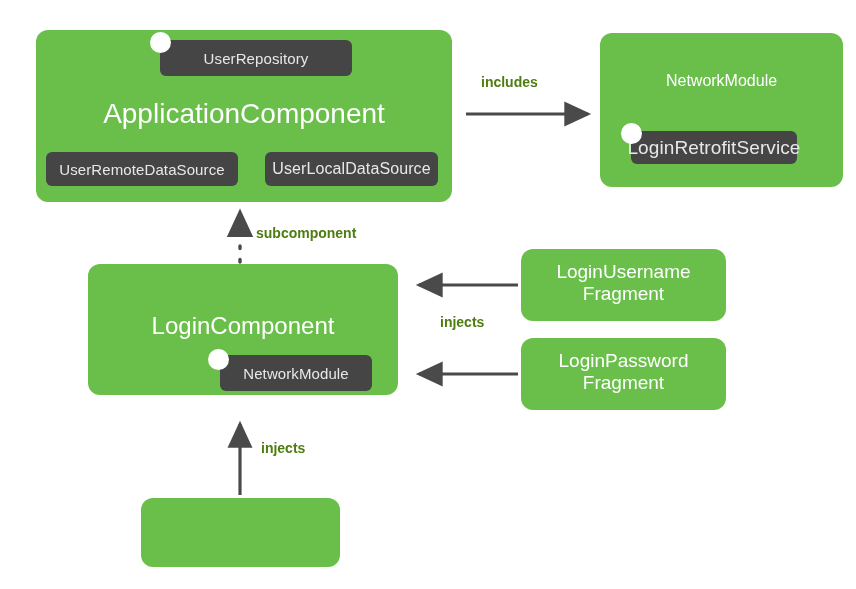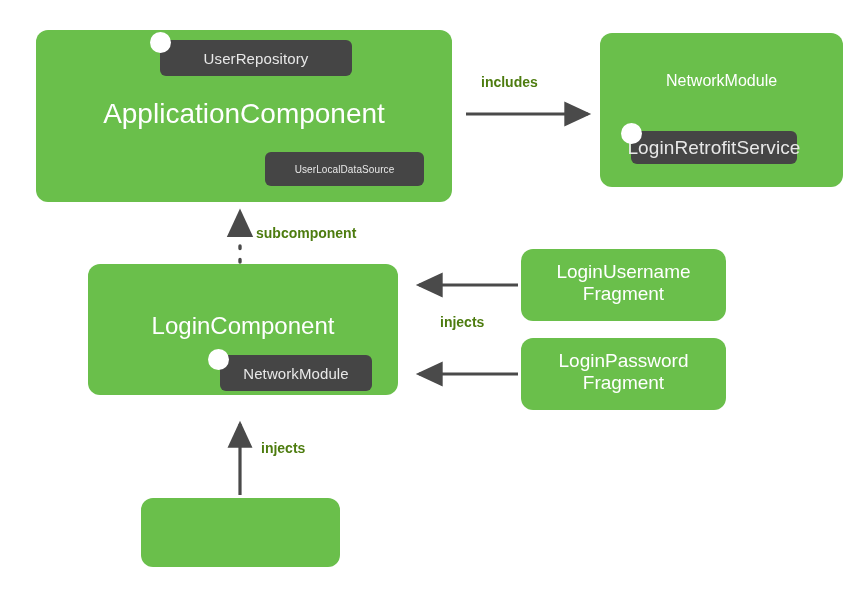--- a/index.html
+++ b/index.html
@@ -95,22 +95,23 @@
   <div class="edge-label" style="left:256px;top:225px;">subcomponent</div>
   <div class="edge-label" style="left:440px;top:314px;">injects</div>
   <div class="edge-label" style="left:261px;top:440px;">injects</div>
 
   <div class="node green" style="left:36px;top:30px;width:416px;height:172px;"></div>
   <div class="comp-title" style="left:36px;top:97px;width:416px;font-size:28px;">ApplicationComponent</div>
 
   <div class="chip" style="left:160px;top:40px;width:192px;height:36px;font-size:15px;">UserRepository</div>
   <div class="dot" style="left:150px;top:32px;"></div>
 
+  <div class="chip" style="left:46px;top:152px;width:192px;height:34px;font-size:15px;">UserRemoteDataSource</div>
 
-  <div class="chip" style="left:265px;top:152px;width:159px;height:34px;font-size:10px;">UserLocalDataSource</div>
+  <div class="chip" style="left:265px;top:152px;width:173px;height:34px;font-size:16px;">UserLocalDataSource</div>
 
   <div class="node green" style="left:600px;top:33px;width:243px;height:154px;"></div>
   <div class="comp-title" style="left:600px;top:72px;width:243px;font-size:16px;">NetworkModule</div>
 
   <div class="chip" style="left:631px;top:131px;width:166px;height:33px;font-size:19px;">LoginRetrofitService</div>
   <div class="dot" style="left:621px;top:123px;"></div>
 
   <div class="node green" style="left:88px;top:264px;width:310px;height:131px;"></div>
   <div class="comp-title" style="left:88px;top:312px;width:310px;font-size:24px;">LoginComponent</div>
 

